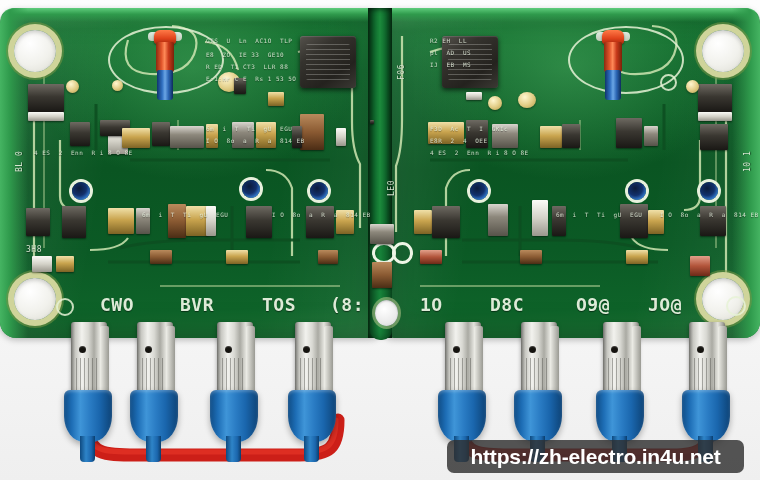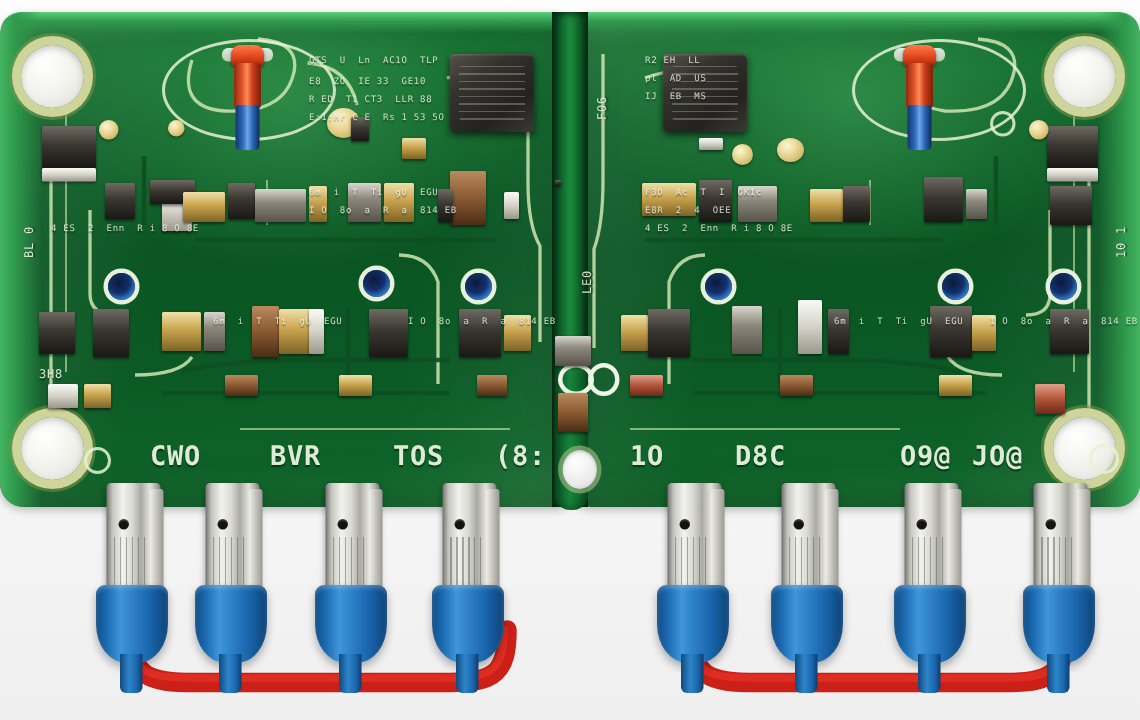--- a/index.html
+++ b/index.html
@@ -335,21 +335,21 @@
   <div class="silk sm rot" style="left:398px;top:80px;">F06</div>
   <div class="silk sm rot" style="left:16px;top:172px;">BL 0</div>
   <div class="silk sm rot" style="left:744px;top:172px;">10 1</div>
 
   <div class="silk big" style="left:100px;top:296px;">CWO</div>
   <div class="silk big" style="left:180px;top:296px;">BVR</div>
   <div class="silk big" style="left:262px;top:296px;">TOS</div>
   <div class="silk big" style="left:330px;top:296px;">(8:</div>
   <div class="silk big" style="left:420px;top:296px;">1O</div>
   <div class="silk big" style="left:490px;top:296px;">D8C</div>
-  <div class="silk big" style="left:600px;top:296px;">O9@</div>
+  <div class="silk big" style="left:576px;top:296px;">O9@</div>
   <div class="silk big" style="left:648px;top:296px;">JO@</div>
 
   <div class="halo" style="left:56px;top:298px;width:14px;height:14px;border-width:2px;"></div>
   <div class="halo" style="left:726px;top:296px;width:16px;height:16px;border-width:2px;"></div>
   <div class="halo" style="left:660px;top:74px;width:13px;height:13px;border-width:2px;"></div>
 
   <svg class="wires" viewBox="0 0 760 480">
     <path d="M88,420 C86,452 100,455 130,455 L300,455 C330,455 338,448 338,420" stroke="#cc1f18" stroke-width="13" fill="none" stroke-linecap="round"></path>
     <path d="M88,420 C86,450 100,452 130,452 L300,452 C328,452 336,446 336,420" stroke="#ec3a2c" stroke-width="5" fill="none" stroke-linecap="round" opacity=".55"></path>
     <path d="M462,420 C460,452 474,455 504,455 L672,455 C702,455 710,448 710,420" stroke="#cc1f18" stroke-width="13" fill="none" stroke-linecap="round"></path>
@@ -399,14 +399,17 @@
     <div class="plastic"></div>
     <div class="neck"></div>
   </div>
   <div class="conn" style="left:680px;top:322px;">
     <div class="metal"></div>
     <div class="tab"></div>
     <div class="plastic"></div>
     <div class="neck"></div>
   </div>
 
+  <div class="wm">
+    <span>https://zh-electro.in4u.net</span>
+  </div>
 
 </div>
 
 </body></html>

